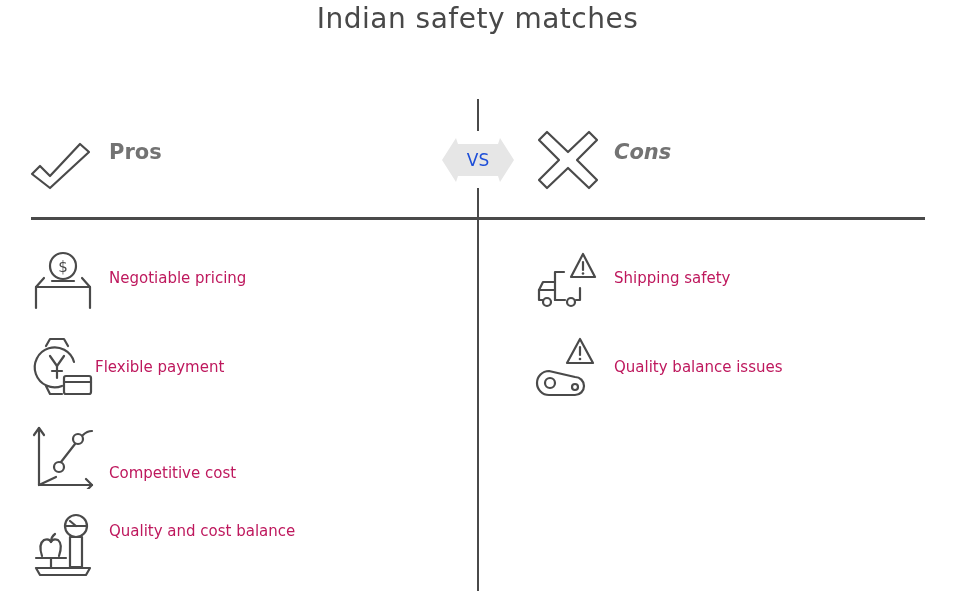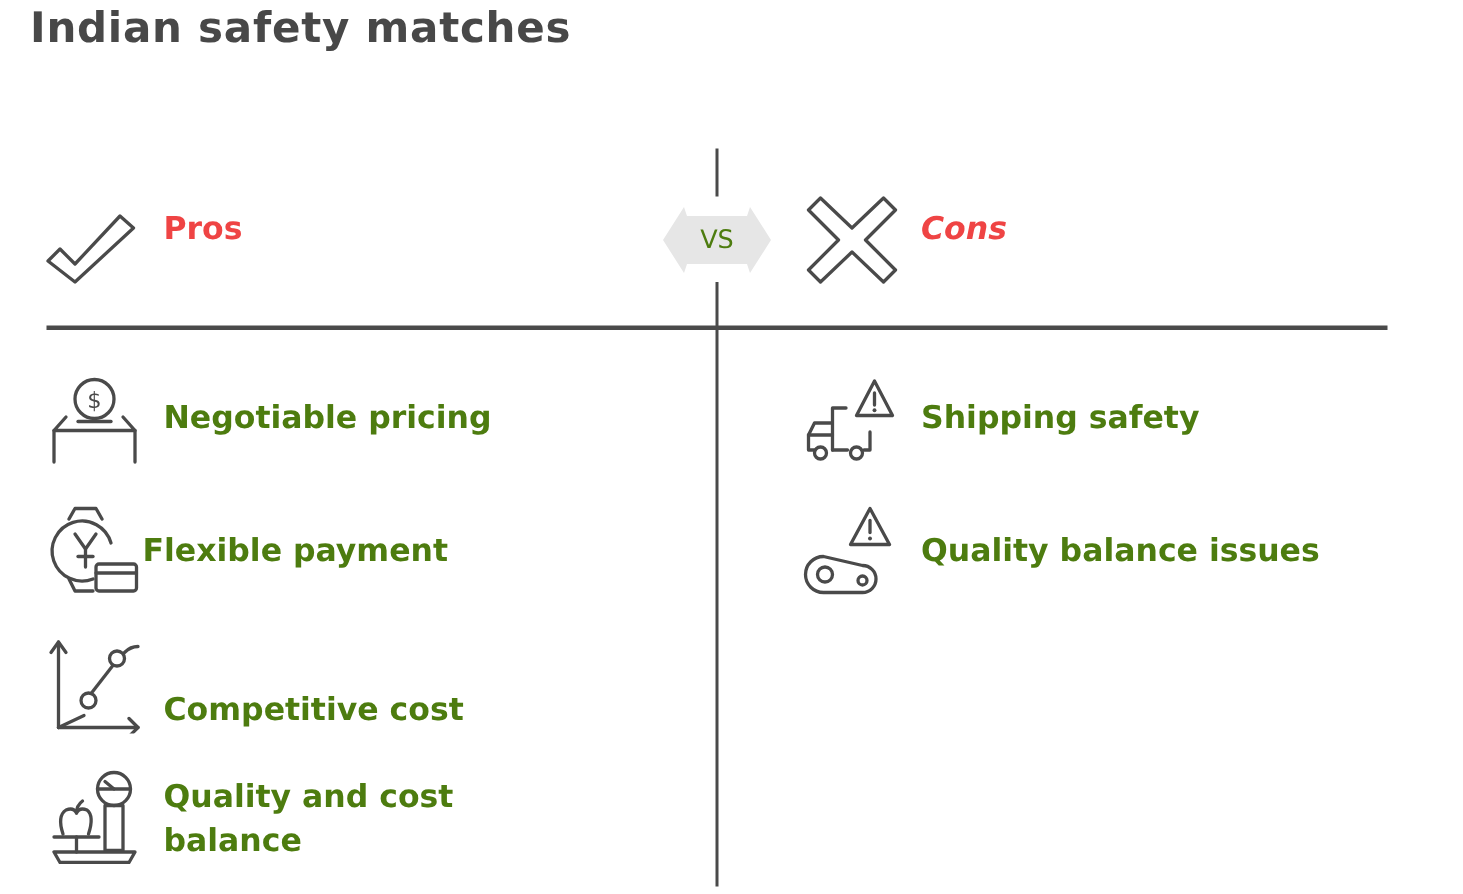--- a/index.html
+++ b/index.html
@@ -1,30 +1,30 @@
 <!DOCTYPE html>
 <html><head>
 <meta charset="utf-8">
 <style>
   html, body { margin: 0; padding: 0; background: #ffffff; }
   body { width: 975px; height: 596px; position: relative; overflow: hidden;
          font-family: "DejaVu Sans", sans-serif; color: #444444; }
-  .title { position: absolute; left: 0; top: 2px; width: 955px; text-align: left;
-           font-size: 28px; font-weight: bold; color: #484848; letter-spacing: 0.5px; padding-left: 20px; }
+  .title { position: absolute; left: 0; top: 2px; width: 955px; text-align: center;
+           font-size: 28px; font-weight: normal; color: #484848; letter-spacing: 0.5px; }
   .hline { position: absolute; left: 31px; top: 217px; width: 894px; height: 3px; background: #4a4a4a; }
   .vline { position: absolute; left: 477px; width: 2px; background: #4a4a4a; }
   .vline.top { top: 99px; height: 32px; }
   .vline.bottom { top: 188px; height: 403px; }
   .vs { position: absolute; left: 442px; top: 134px; width: 72px; height: 52px; }
   .vs svg { display: block; }
   .vs-label { position: absolute; left: 0; top: 0; width: 72px; height: 52px; line-height: 52px;
-              text-align: center; color: #4d7c0f; font-size: 17px; }
-  .head { position: absolute; font-size: 21px; font-weight: bold; color: #ef4444; }
+              text-align: center; color: #1d4ed8; font-size: 17px; }
+  .head { position: absolute; font-size: 21px; font-weight: bold; color: #737373; }
   .head-icon { position: absolute; }
-  .item { position: absolute; font-size: 21px; font-weight: bold; color: #4d7c0f; line-height: 29px; }
+  .item { position: absolute; font-size: 15px; font-weight: normal; color: #be185d; line-height: 29px; }
   .icon { position: absolute; width: 64px; height: 64px; }
   svg .s { fill: none; stroke: #4a4a4a; stroke-width: 2.2; stroke-linecap: round; stroke-linejoin: round; }
 </style>
 </head>
 <body>
 
 <div class="title">Indian safety matches</div>
 
 <div class="hline"></div>
 <div class="vline top"></div>

